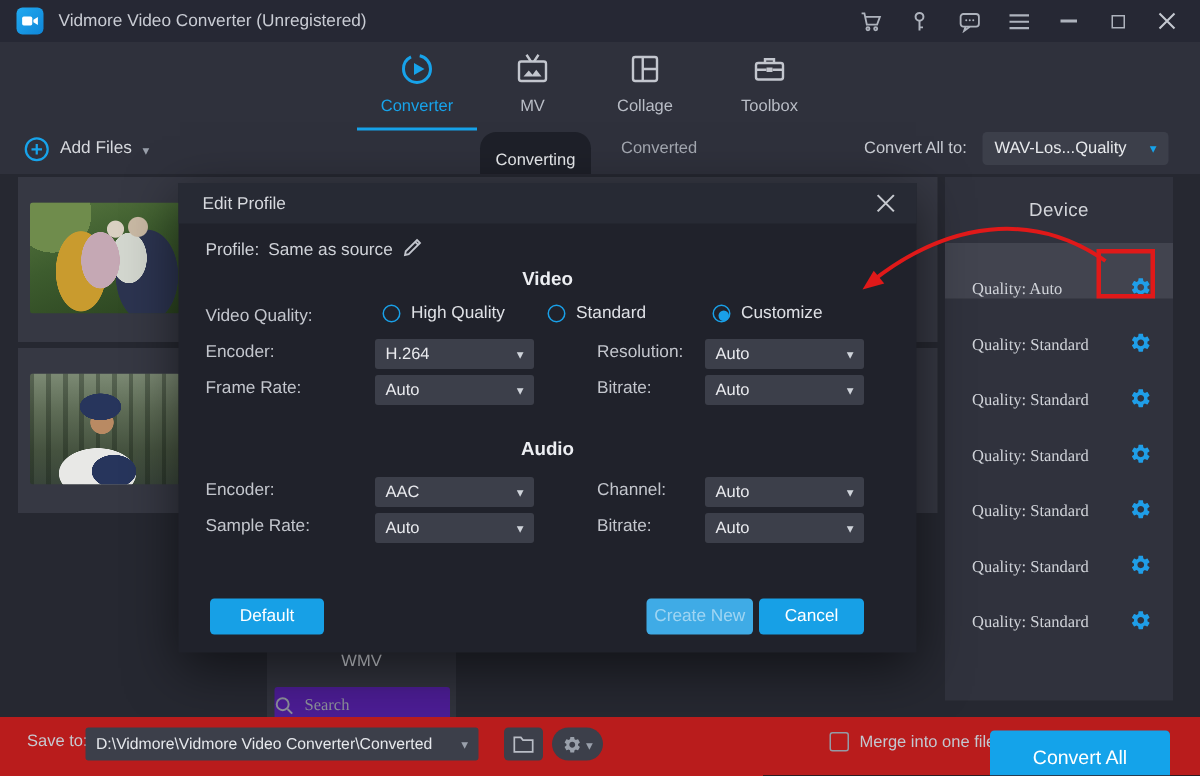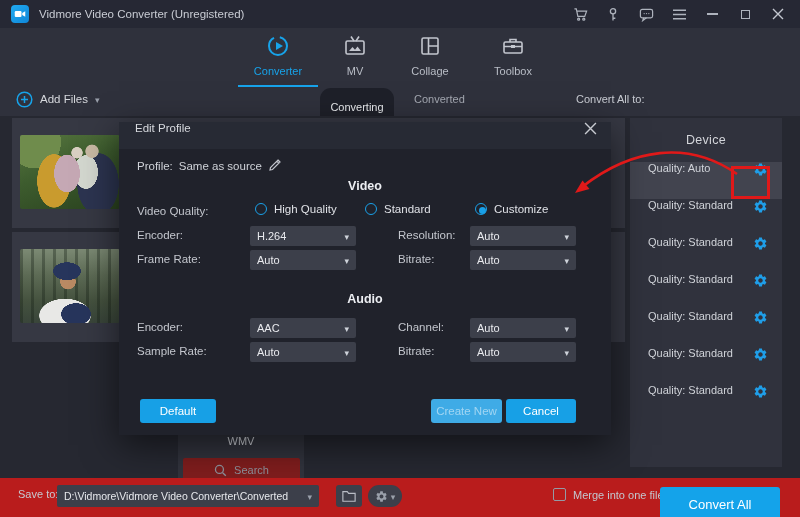--- a/index.html
+++ b/index.html
@@ -63,34 +63,34 @@
       radial-gradient(ellipse 15px 11px at 56% 88%, #27355c 0 98%, transparent 100%),
       radial-gradient(ellipse 26px 17px at 45% 90%, #e8e8e6 0 98%, transparent 100%),
       repeating-linear-gradient(90deg, rgba(20,30,20,.35) 0 3px, transparent 3px 11px),
       linear-gradient(180deg,#7c8a74 0%, #5d6b55 35%, #45523f 70%, #39453a 100%);
   }
 
   
   .sidebar { position:absolute; left:630px; top:118px; width:152px; height:349px; background:#30323d; }
   .sb-header { height:44px; display:flex; align-items:center; justify-content:center;
     font-size:12.5px; color:#d3d5da; letter-spacing:.3px; }
-  .sb-item { position:relative; height:37px; display:flex; align-items:flex-start; padding:0 14px 12px 18px;
-    font-size:11px; color:#d0d3d9; cursor:pointer; }
+  .sb-item { position:relative; height:37px; display:flex; align-items:flex-end; padding:0 14px 0 18px;
+    font-size:11px; color:#d0d3d9; cursor:pointer;font-family:Liberation Serif, serif; }
   .sb-item.hl { background:#42444f; }
   .sb-item .gear { margin-left:auto; display:flex; }
 
   
   .red-rect { position:absolute; left:731px; top:166px; width:39px; height:33px;
     border:3px solid #e01919; pointer-events:none; }
   .arrow-svg { position:absolute; left:0; top:0; pointer-events:none; }
 
   
   .dialog { position:absolute; left:119px; top:122px; width:492px; height:313px;
     background:#20222b; box-shadow:0 10px 34px rgba(0,0,0,.55); }
-  .dlg-header { height:27px; background:#272a34; display:flex; align-items:flex-start; padding:0 14px 0 16px; }
+  .dlg-header { height:27px; background:#272a34; display:flex; align-items:center; padding:0 14px 0 16px; }
   .dlg-title { font-size:11.5px; color:#d7d9de; }
   .dlg-close { margin-left:auto; cursor:pointer; display:flex; }
   .profile-row { position:absolute; left:18px; top:36px; display:flex; align-items:center; gap:6px;
     font-size:11.5px; color:#cfd2d8; }
   .section-h { position:absolute; left:0; width:100%; text-align:center; font-size:12.5px;
     font-weight:bold; color:#eceef2; }
   .fldlabel { position:absolute; font-size:11.5px; color:#c3c6cd; }
   .dselect { position:absolute; width:106px; height:20px; background:#3c3f4a; border-radius:2px;
     display:flex; align-items:center; padding:0 7px; font-size:11px; color:#e9eaee; cursor:pointer; }
   .dselect .caret { margin-left:auto; }
@@ -100,22 +100,22 @@
   .rcircle { width:12px; height:12px; border-radius:50%; border:1.5px solid #19a0e8; position:relative; }
   .radio.checked .rcircle::after { content:""; position:absolute; left:2.5px; top:2.5px;
     width:7px; height:7px; border-radius:50%; background:#19a0e8; }
   .dbtn { position:absolute; top:277px; height:24px; border:none; border-radius:3px;
     background:#17a0e6; color:#fff; font-size:11.5px; font-family:inherit; cursor:pointer; }
   .dbtn.disabled { background:#3fabe6; color:rgba(255,255,255,.5); }
 
   
   .fmt-panel { position:absolute; left:178px; top:424px; width:126px; height:66px; background:#31333d; }
   .fmt-name { text-align:center; padding-top:11px; font-size:11px; color:#cfd2d8; }
-  .searchbox { position:absolute; left:5px; top:34px; width:117px; height:24px; background:#7f1d1d;
-    border-radius:2px; display:flex; align-items:center; justify-content:center; gap:7px; cursor:text; }
+  .searchbox { position:absolute; left:5px; top:34px; width:117px; height:24px; background:#4c1d95;
+    border-radius:2px; display:flex; align-items:center; gap:7px; cursor:text;font-family:Liberation Serif, serif; }
   .searchbox .ph { font-size:11px; color:#8d919b; }
 
   
   .bottombar { position:absolute; left:0; top:478px; width:800px; height:39px; background:#b91c1c; }
   .saveto { position:absolute; left:18px; top:10px; font-size:11px; color:#c6c9d0; }
   .pathsel { position:absolute; left:57px; top:7px; width:262px; height:22px; background:#3c3f4a; border-radius:2px;
     display:flex; align-items:center; padding:0 7px; font-size:10.5px; color:#e6e8ec; cursor:pointer; }
   .pathsel .ptext { white-space:nowrap; overflow:hidden; text-overflow:ellipsis; max-width:228px; }
   .pathsel .caret { margin-left:auto; }
   .sqbtn { position:absolute; top:7px; height:22px; background:#3c3f4a; display:flex;
@@ -232,20 +232,24 @@
         <path d="M8.5 5v7M5 8.5h7"></path>
       </svg>
     <span class="af-label">Add Files</span>
     <span class="caret"></span>
   </div>
   <div class="pill">
     <span>Converting</span>
   </div>
   <span class="converted">Converted</span>
   <span class="convertall-label">Convert All to:</span>
+  <div class="convertall-select">
+    <span>WAV-Los...Quality</span>
+    <span class="caret cyan"></span>
+  </div>
 
   <div class="content">
     <div class="filerow" style="top:2px">
       <div class="thumb thumb1"></div>
     </div>
     <div class="filerow" style="top:116px">
       <div class="thumb thumb2"></div>
     </div>
   </div>
 

